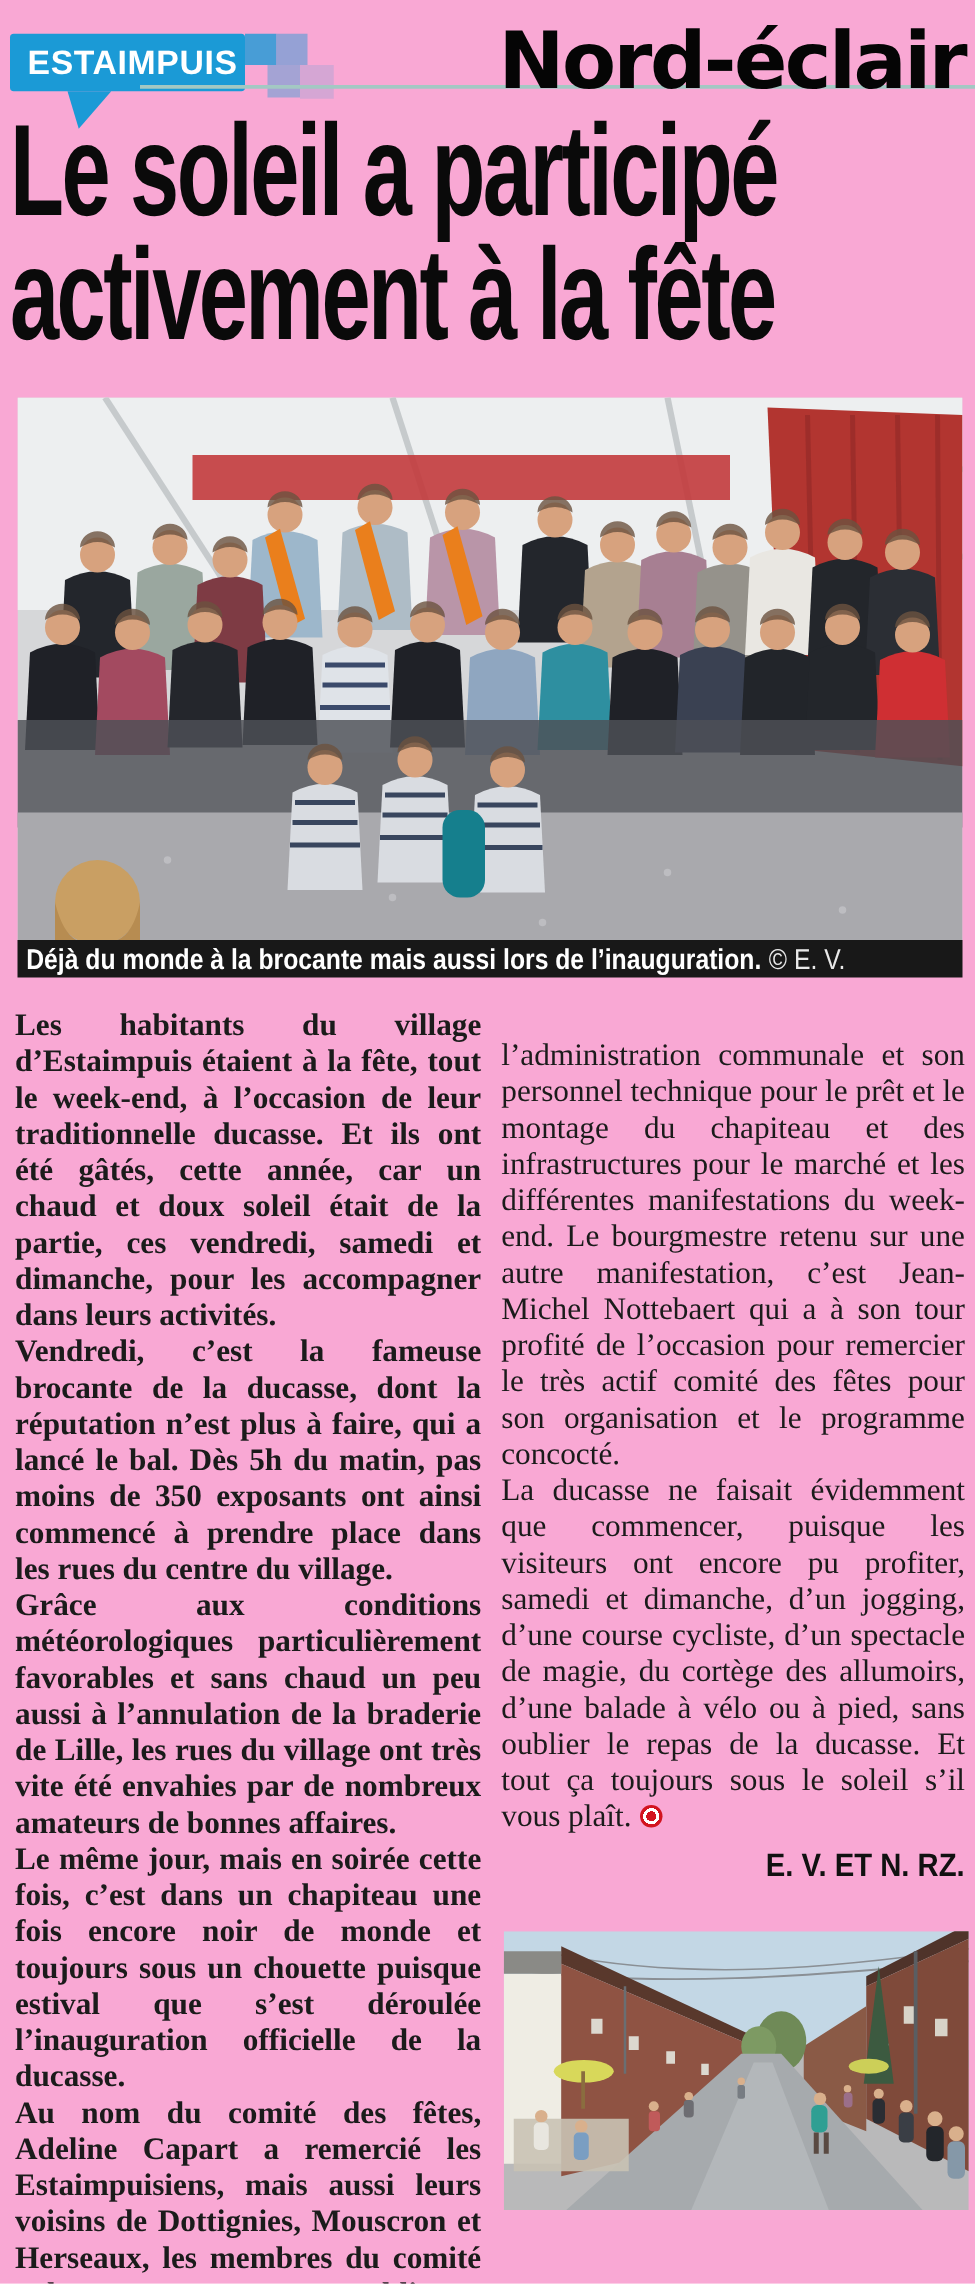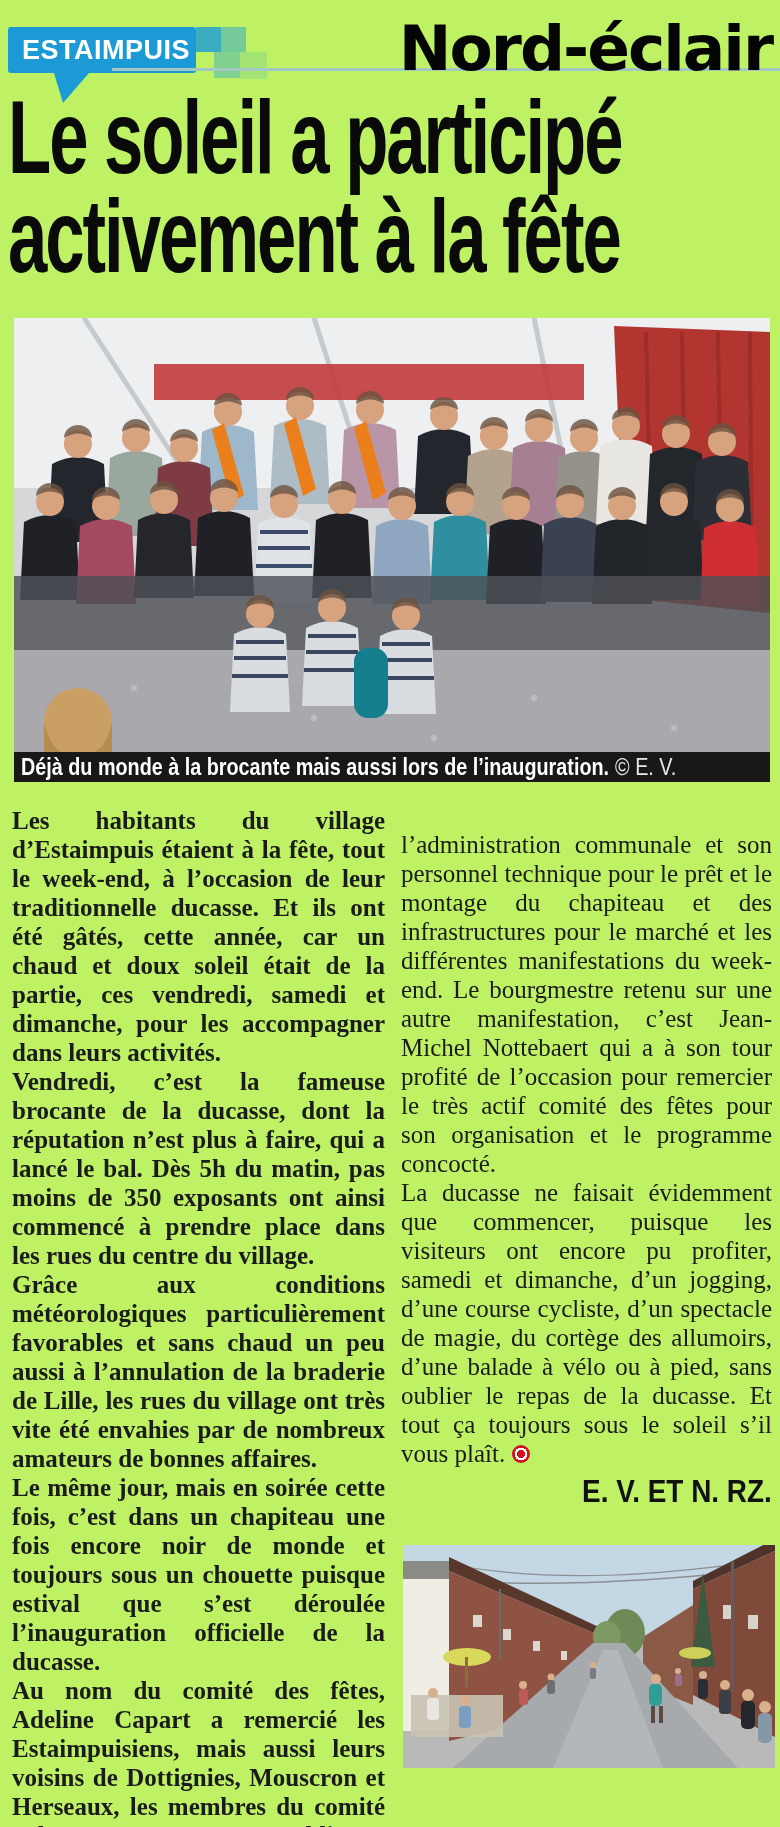--- a/index.html
+++ b/index.html
@@ -1,16 +1,16 @@
 <!DOCTYPE html>
 <html lang="fr"><head>
 <meta charset="utf-8">
 <style>
   html,body{margin:0;padding:0;background:#ffffff;}
-  #page{position:relative;width:780px;height:1827px;background:#bef264;overflow:hidden;
+  #page{position:relative;width:780px;height:1827px;background:#f9a8d4;overflow:hidden;
         font-family:"Liberation Serif", serif;color:#1b1b1b;}
 
   
   .tag-badge{position:absolute;left:8px;top:27px;width:188px;height:46px;
              background:#1b9ad6;border-radius:3px;display:flex;align-items:center;
              padding-left:14px;box-sizing:border-box;}
   .tag-badge span{font-family:"Liberation Sans",sans-serif;font-weight:bold;
              font-size:27px;color:#fff;letter-spacing:.5px;}
   .tag-badge:after{content:"";position:absolute;left:46px;top:100%;
              border-top:30px solid #1b9ad6;border-right:26px solid transparent;
@@ -45,21 +45,21 @@
   .caption-credit{font-weight:normal;color:#e9e9e9;margin-left:7px;}
 
   
   .col{position:absolute;top:806px;font-size:25px;line-height:29px;text-align:justify;}
   .col-left{left:12px;width:373px;font-weight:bold;}
   .col-right{left:401px;width:371px;margin-top:24px;}
   .col p{margin:0;}
   .end-marker{display:inline-block;width:18px;height:18px;border-radius:50%;
            margin-left:7px;vertical-align:-1px;
            background:radial-gradient(circle at 50% 50%, #d2131f 0 4px, #ffffff 4px 6.5px, #d2131f 6.5px 100%);}
-  .byline{font-family:"Liberation Sans",sans-serif;font-weight:bold;font-size:31px;
+  .byline{font-family:"Liberation Sans",sans-serif;font-weight:bold;font-size:26px;
            line-height:30px;text-align:right;margin-top:9px;color:#111;}
   .byline span{display:inline-block;transform:scaleX(.9);transform-origin:100% 50%;white-space:nowrap;}
 </style>
 </head>
 <body>
 
 <div id="page">
 
   <div class="tag-badge">
     <span>ESTAIMPUIS</span>

